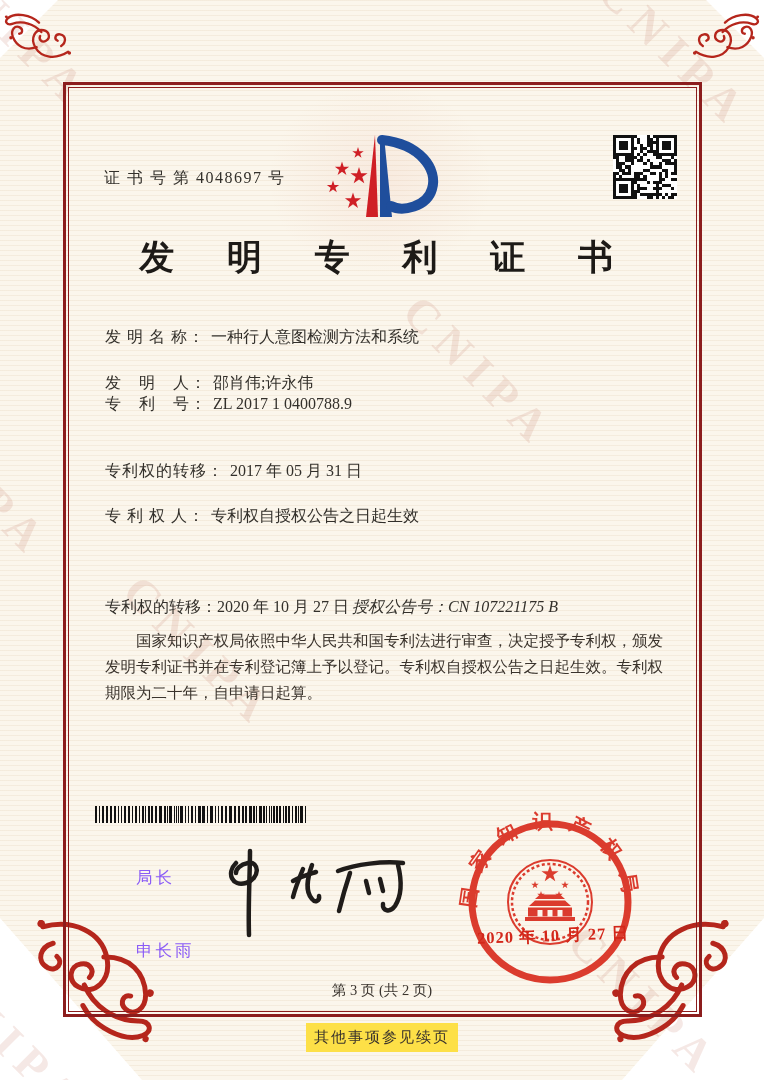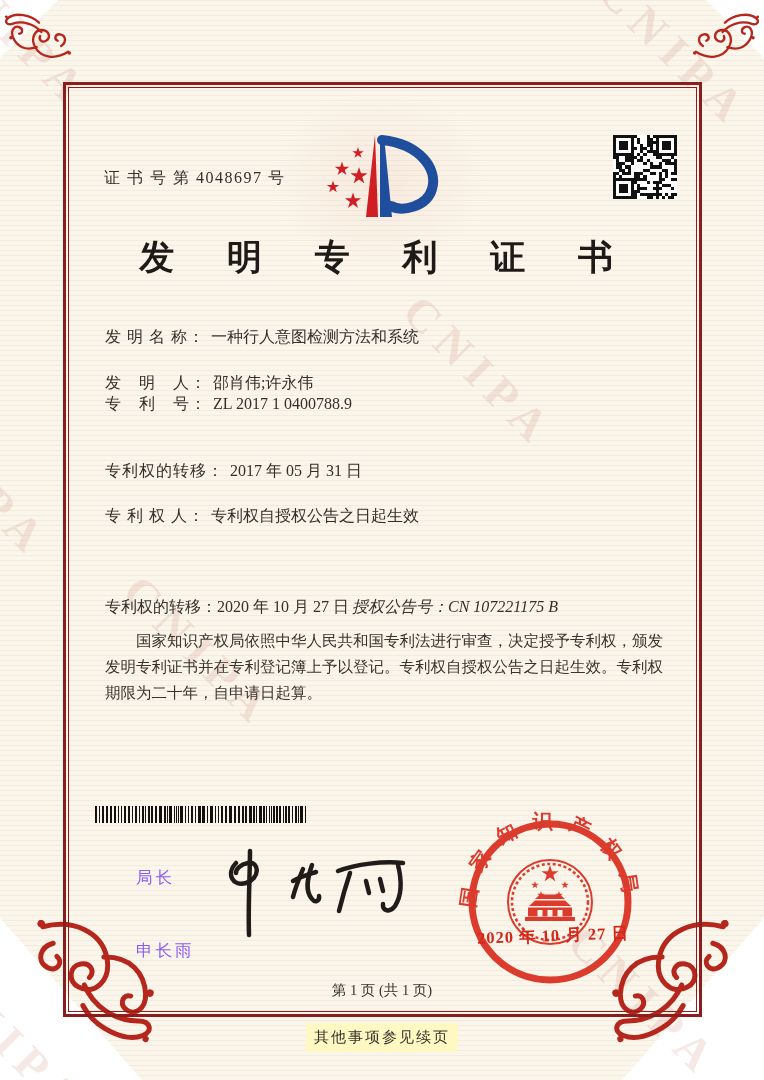--- a/index.html
+++ b/index.html
@@ -47,21 +47,21 @@
   .grant .right{display:inline-block;font-style:italic;}
 
   .paras{left:105px;top:628px;width:558px;font-size:15.5px;line-height:26px;color:#3a332c;
          text-align:justify;}
   .paras p{margin:0;text-indent:2em;}
 
   .sig-label{left:112px;font-size:16.5px;color:#8b5cf6;letter-spacing:3px;margin-left:24px;}
 
   .pagenum{left:0;top:981px;width:764px;text-align:center;font-size:14.5px;color:#3a342e;}
 
-  .contnote{left:50%;top:1023px;transform:translateX(-50%);background:#fef9c3;
+  .contnote{left:50%;top:1023px;transform:translateX(-50%);background:#fde047;
             padding:5px 8px;font-size:15px;color:#3a332c;letter-spacing:2px;text-align:center;}
 
   .seal-date{left:468px;top:925px;width:170px;text-align:center;font-size:16.5px;font-weight:bold;
              color:#d3271a;transform:rotate(-2deg);letter-spacing:1px;}
 
   svg{display:block;}
 </style>
 </head>
 <body>
 
@@ -500,16 +500,16 @@
       <rect x="75" y="115" width="50" height="4"></rect>
     </g>
     <g fill="#fbf6ec">
       <rect x="87.5" y="108" width="5" height="6.5"></rect>
       <rect x="97.5" y="108" width="5" height="6.5"></rect>
       <rect x="107.5" y="108" width="5" height="6.5"></rect>
     </g>
   </svg>
   <div class="abs seal-date">2020 年 10 月 27 日</div>
 
-  <div class="abs pagenum">第 1 页 (共 1 页)</div>
+  <div class="abs pagenum">第 3 页 (共 2 页)</div>
   <div class="abs contnote">其他事项参见续页</div>
 
 </div>
 
 </body></html>

